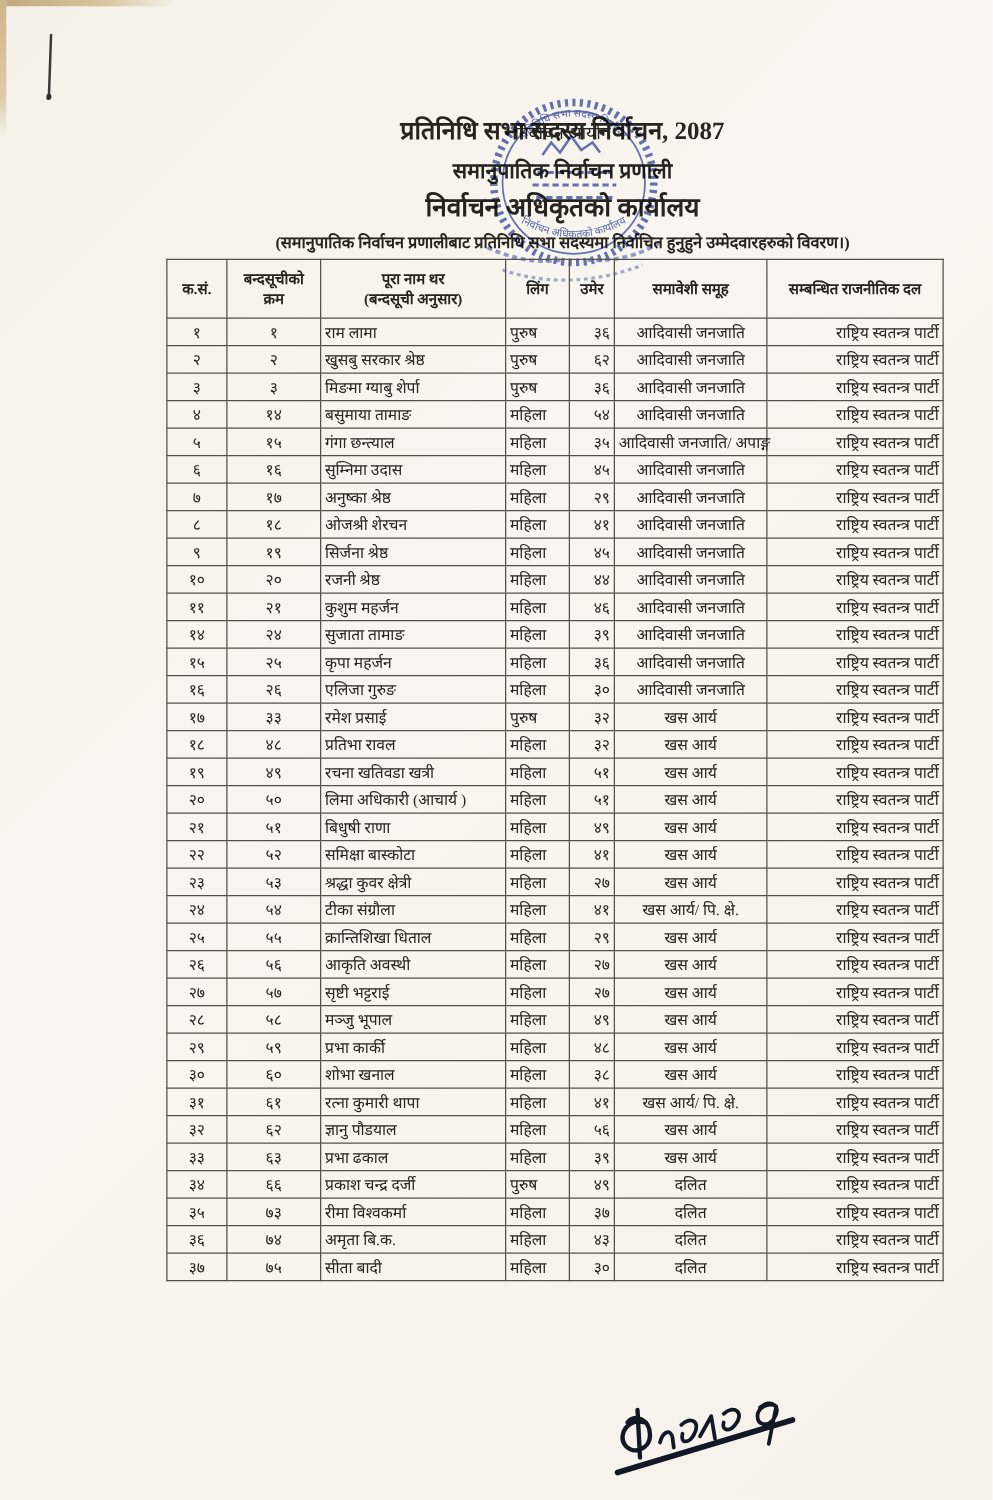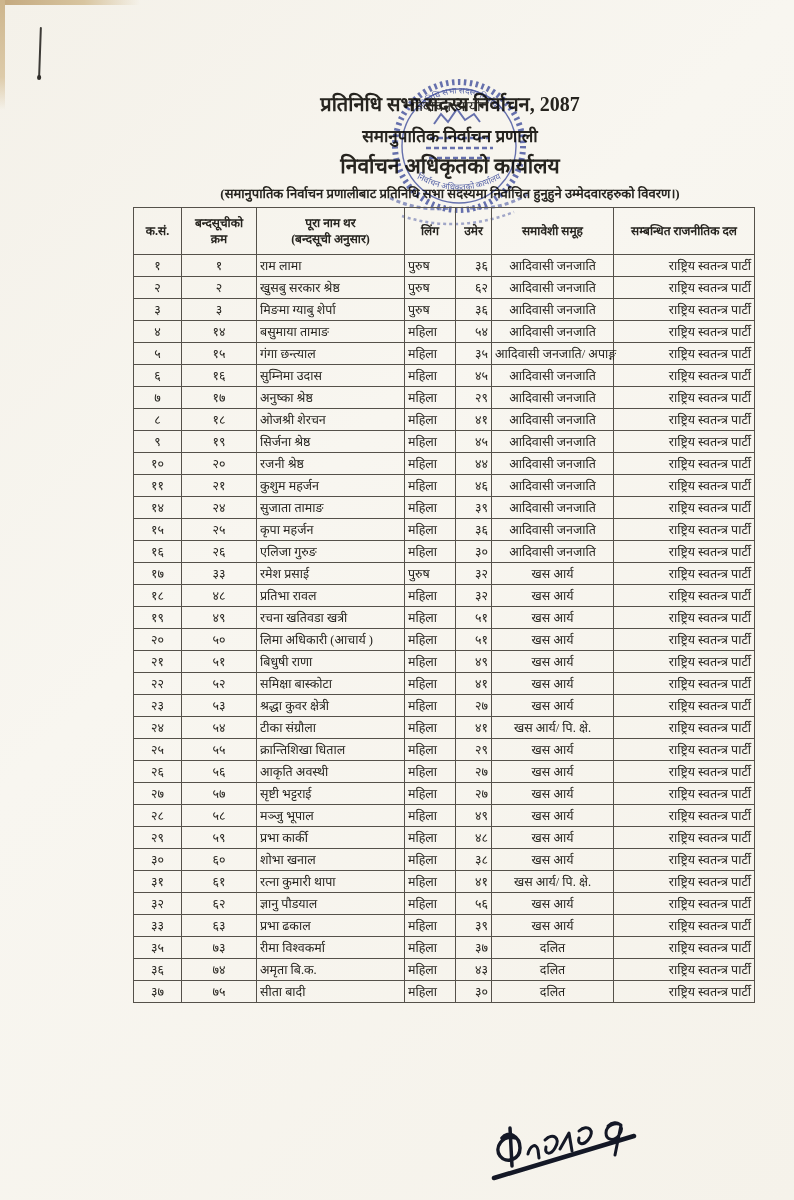--- a/index.html
+++ b/index.html
@@ -377,20 +377,29 @@
       <tr>
         <td class="c-sn">३३</td>
         <td class="c-order">६३</td>
         <td class="c-name">प्रभा ढकाल</td>
         <td class="c-gender">महिला</td>
         <td class="c-age">३९</td>
         <td class="c-group">खस आर्य</td>
         <td class="c-party">राष्ट्रिय स्वतन्त्र पार्टी</td>
       </tr>
       <tr>
+        <td class="c-sn">३४</td>
+        <td class="c-order">६६</td>
+        <td class="c-name">प्रकाश चन्द्र दर्जी</td>
+        <td class="c-gender">पुरुष</td>
+        <td class="c-age">४९</td>
+        <td class="c-group">दलित</td>
+        <td class="c-party">राष्ट्रिय स्वतन्त्र पार्टी</td>
+      </tr>
+      <tr>
         <td class="c-sn">३५</td>
         <td class="c-order">७३</td>
         <td class="c-name">रीमा विश्वकर्मा</td>
         <td class="c-gender">महिला</td>
         <td class="c-age">३७</td>
         <td class="c-group">दलित</td>
         <td class="c-party">राष्ट्रिय स्वतन्त्र पार्टी</td>
       </tr>
       <tr>
         <td class="c-sn">३६</td>

